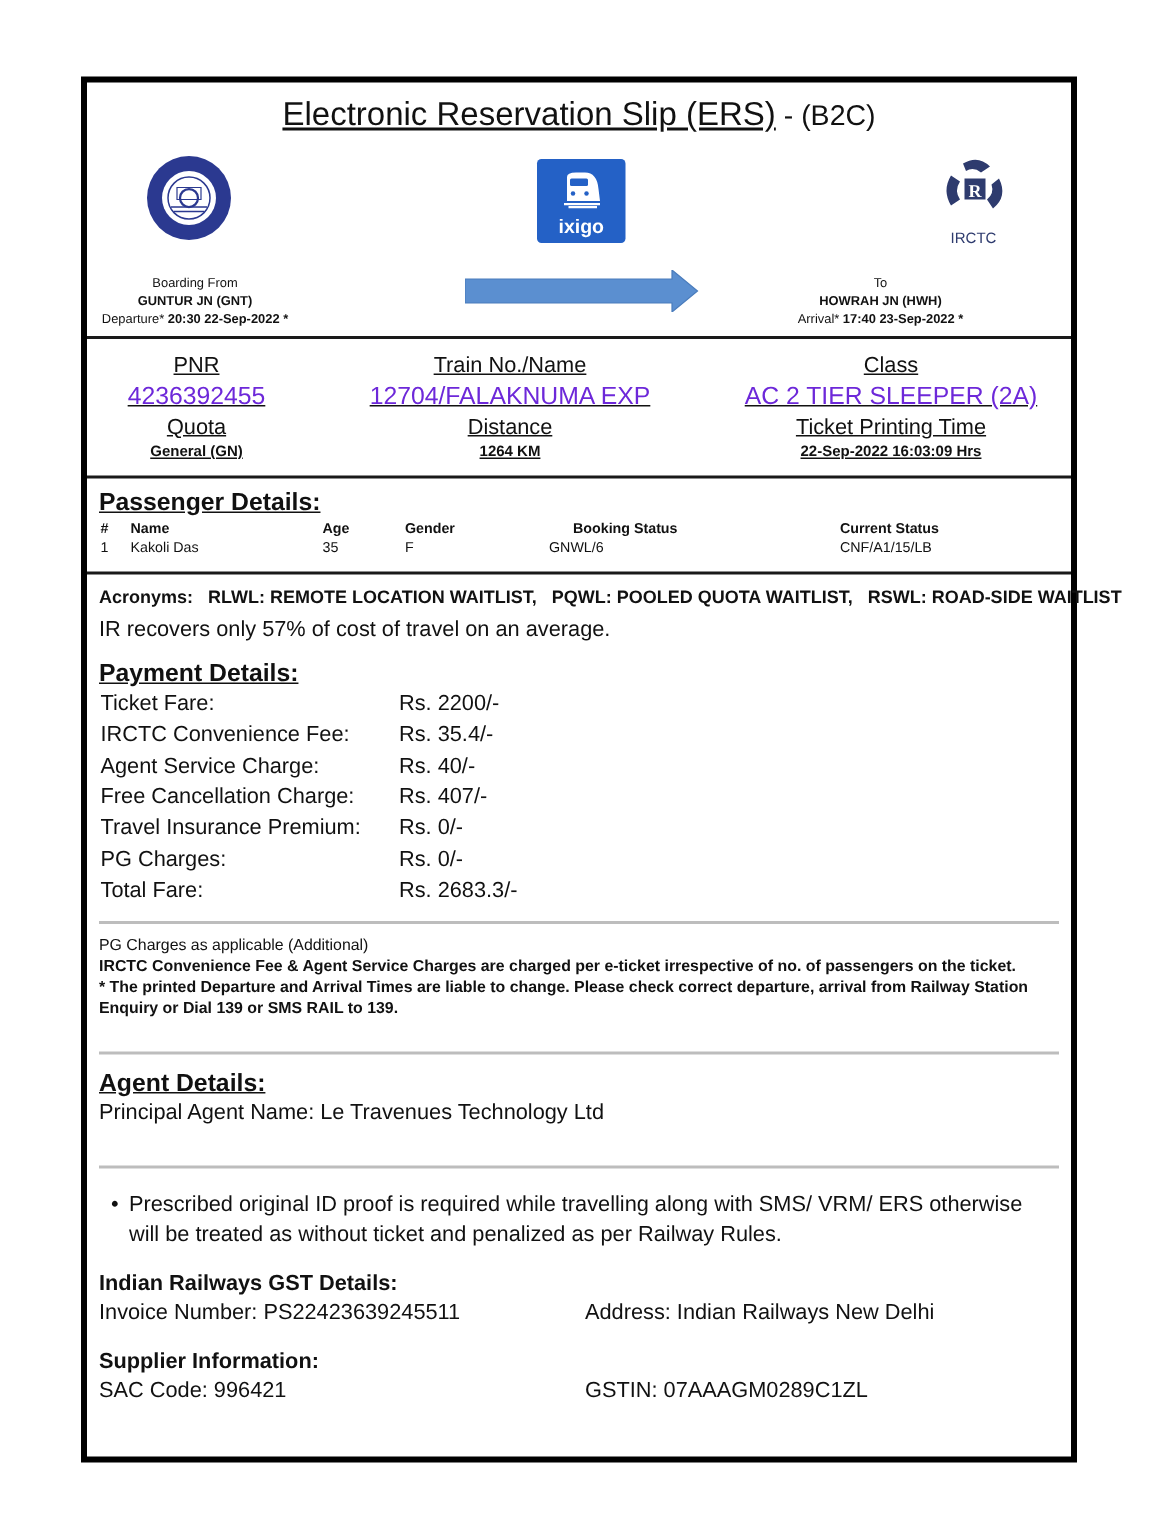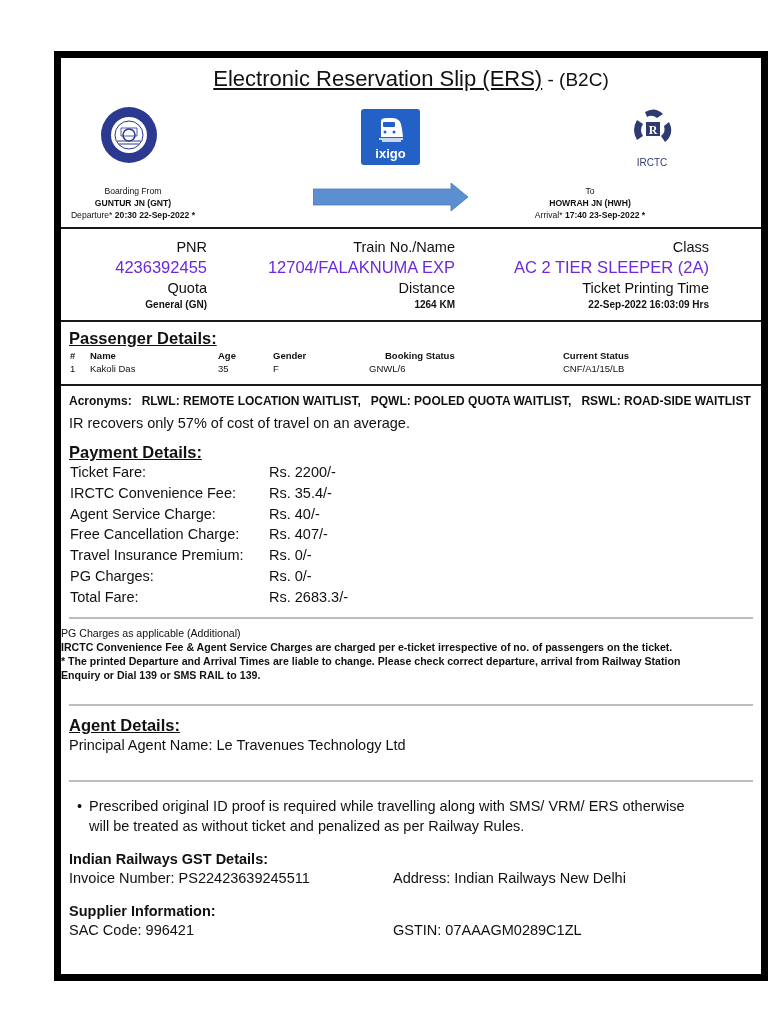--- a/index.html
+++ b/index.html
@@ -1,54 +1,54 @@
 <!DOCTYPE html>
 <html><head>
 <meta charset="utf-8">
 <style>
   html, body { margin: 0; padding: 0; background: #ffffff; }
   body { width: 768px; height: 1024px; position: relative; overflow: hidden;
          font-family: "Liberation Sans", sans-serif; color: #111; }
   .slip { position: absolute; left: 54px; top: 51px; width: 656px; height: 916px;
-          border: 7px solid #000000; box-sizing: content-box; padding-left: 44px; }
+          border: 4px solid #000000; box-sizing: content-box; }
   .abs { position: absolute; }
   .title { left: 0; right: 0; top: 8px; text-align: center; font-size: 22px; color: #111; }
   .title .main { text-decoration: underline; }
   .title .suffix { font-size: 19px; }
   .logo-ir { left: 38px; top: 48px; width: 60px; height: 58px; }
   .logo-ixigo { left: 300px; top: 51px; width: 59px; height: 56px; background: #2461c6;
                 border-radius: 3px; }
   .logo-ixigo .word { position: absolute; left: 0; right: 0; bottom: 4px; text-align: center;
                       color: #fff; font-weight: bold; font-size: 13px; }
   .logo-irctc { left: 566px; top: 50px; width: 50px; height: 60px; }
   .logo-irctc .word { position: absolute; left: 0; right: 0; bottom: 0; text-align: center;
                       font-size: 10px; color: #2e3b6e; }
   .route { top: 127px; width: 240px; text-align: center; font-size: 8.6px; line-height: 12px; }
   .route.from { left: -48px; }
   .route.to { left: 409px; }
   .route b { font-weight: bold; }
   .arrow { left: 252px; top: 125px; width: 156px; height: 28px; }
   .hr-black { left: 0; right: 0; height: 0; border-top: 2px solid #1a1a1a; }
   .hr-gray { left: 8px; right: 8px; height: 0; border-top: 2px solid #bdbdbd; }
-  .info-col { top: 179px; text-align: right; }
+  .info-col { top: 179px; text-align: center; text-decoration: underline; }
   .info-col .lbl { font-size: 14.5px; line-height: 20px; color: #111; }
   .info-col .val { font-size: 16.5px; line-height: 21px; color: #6d28d9; }
   .info-col .small { font-size: 10px; font-weight: bold; line-height: 14px; }
   .sec-head { font-size: 16.5px; font-weight: bold; text-decoration: underline; }
   .pax-table { left: 8px; top: 292px; width: 640px; font-size: 9.5px; }
   .pax-row { position: relative; height: 13px; }
   .pax-row span { position: absolute; top: 0; }
   .pax-head span { font-weight: bold; }
   .acronyms { left: 8px; top: 336px; font-size: 12px; font-weight: bold; }
   .ir-note { left: 8px; top: 357px; font-size: 14.5px; }
   .pay-table { left: 9px; top: 406px; font-size: 14.5px; }
   .pay-row { position: relative; height: 20.8px; }
   .pay-row .k { position: absolute; left: 0; white-space: nowrap; }
   .pay-row .v { position: absolute; left: 199px; white-space: nowrap; }
-  .notes { left: 0; top: 568px; width: 645px; font-size: 10.6px; line-height: 14px; }
+  .notes { left: 8px; top: 568px; width: 645px; font-size: 10.6px; line-height: 14px; }
   .notes .b { font-weight: bold; }
   .agent { left: 8px; top: 657px; font-size: 14.5px; line-height: 20px; }
   .bullet { left: 16px; top: 738px; width: 610px; font-size: 14.5px; line-height: 20px; }
   .bullet .dot { position: absolute; left: 0; top: 0; }
   .bullet .txt { margin-left: 12px; display: block; }
   .gst { left: 8px; top: 792px; width: 640px; font-size: 14.5px; line-height: 19px; }
   .gst .h { font-weight: bold; }
   .gst .row { position: relative; height: 19px; }
   .gst .row .r { position: absolute; left: 324px; top: 0; white-space: nowrap; }
 </style>

